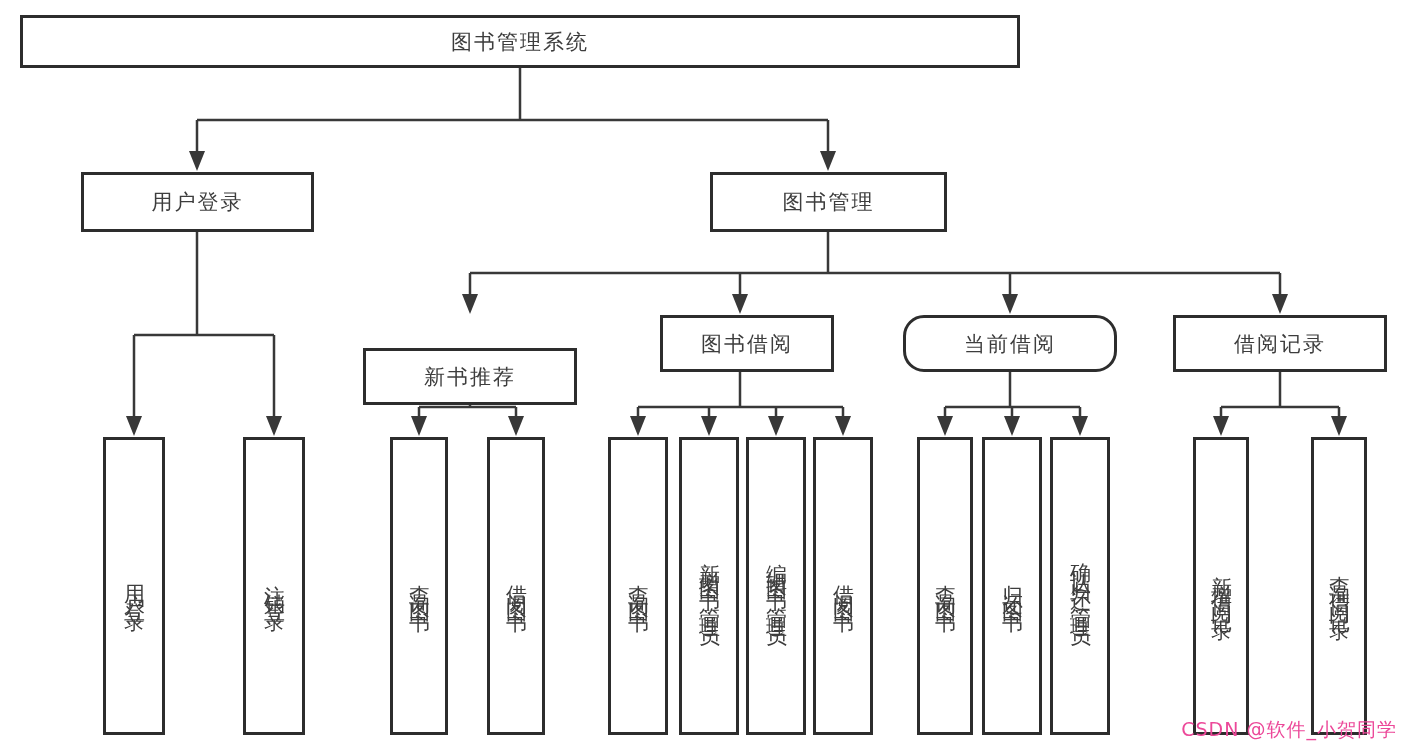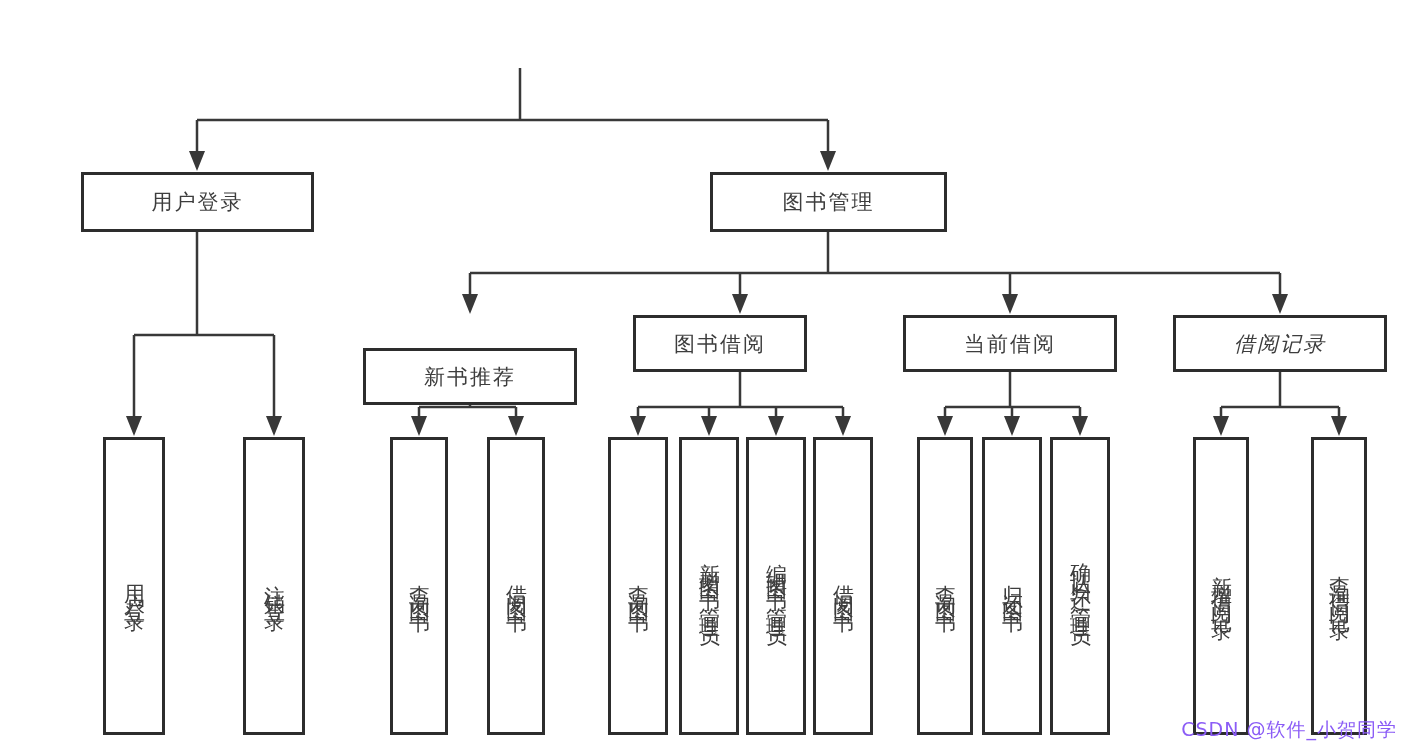--- a/index.html
+++ b/index.html
@@ -41,21 +41,21 @@
     letter-spacing: 9px;
     line-height: 1.1;
     color: #3d3d3d;
   }
   .watermark {
     position: absolute;
     right: 8px;
     bottom: 4px;
     font-size: 19px;
     letter-spacing: 1px;
-    color: #8b5cf6;
+    color: #ec4899;
     z-index: 5;
   }
 </style>
 </head>
 <body>
 
 <div class="canvas">
 
   <svg class="connectors" viewBox="0 0 1405 747" xmlns="http://www.w3.org/2000/svg">
     <path fill="none" stroke="#383838" stroke-width="2.5" d="
@@ -82,38 +82,41 @@
       <polygon points="776,436 768,416 784,416"></polygon>
       <polygon points="843,436 835,416 851,416"></polygon>
       <polygon points="945,436 937,416 953,416"></polygon>
       <polygon points="1012,436 1004,416 1020,416"></polygon>
       <polygon points="1080,436 1072,416 1088,416"></polygon>
       <polygon points="1221,436 1213,416 1229,416"></polygon>
       <polygon points="1339,436 1331,416 1347,416"></polygon>
     </g>
   </svg>
 
+  <div class="box" style="left:20px; top:15px; width:1000px; height:53px;">
+    <span class="htext">图书管理系统</span>
+  </div>
 
   <div class="box" style="left:81px; top:172px; width:233px; height:60px;">
     <span class="htext">用户登录</span>
   </div>
   <div class="box" style="left:710px; top:172px; width:237px; height:60px;font-family:Liberation Mono, monospace;">
     <span class="htext">图书管理</span>
   </div>
 
   <div class="box" style="left:363px; top:315px; width:214px; height:57px;margin-top:33px;">
     <span class="htext">新书推荐</span>
   </div>
-  <div class="box" style="left:633px; top:315px; width:174px; height:57px;">
+  <div class="box" style="left:660px; top:315px; width:174px; height:57px;">
     <span class="htext">图书借阅</span>
   </div>
-  <div class="box" style="left:903px; top:315px; width:214px; height:57px;">
+  <div class="box" style="left:903px; top:315px; width:214px; height:57px;border-radius:21px;">
     <span class="htext">当前借阅</span>
   </div>
-  <div class="box" style="left:1173px; top:315px; width:214px; height:57px;font-style:italic;">
+  <div class="box" style="left:1173px; top:315px; width:214px; height:57px;">
     <span class="htext">借阅记录</span>
   </div>
 
   <div class="box vbox" style="left:103px; width:62px;">
     <span class="vtext">用户登录</span>
   </div>
   <div class="box vbox" style="left:243px; width:62px;">
     <span class="vtext">注销登录</span>
   </div>
 

